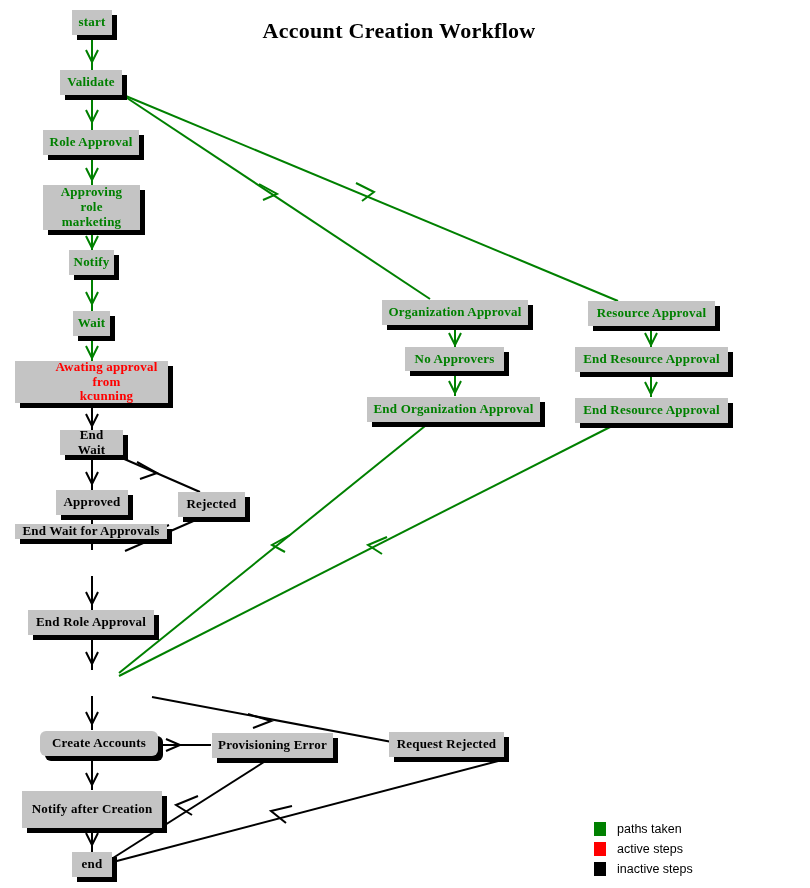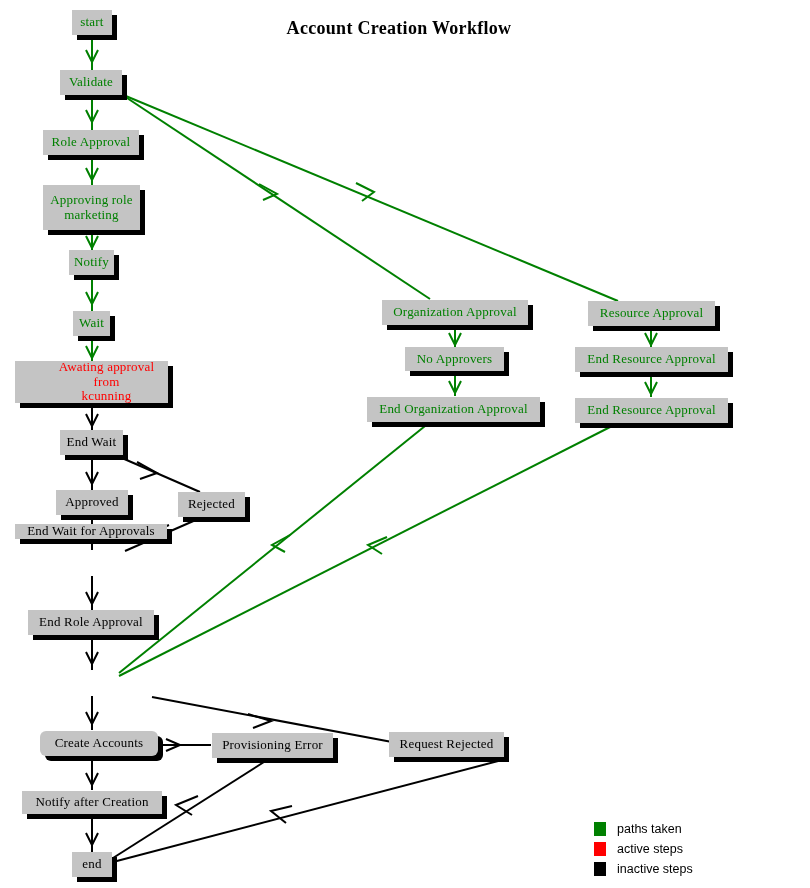--- a/index.html
+++ b/index.html
@@ -47,42 +47,42 @@
   .node {
     position: absolute;
     box-sizing: border-box;
     background: #c4c4c4;
     box-shadow: 5px 5px 0 0 #000000;
     display: flex;
     align-items: center;
     justify-content: center;
     text-align: center;
     font-family: "Liberation Serif", "DejaVu Serif", serif;
-    font-weight: normal;
+    font-weight: bold;
     font-size: 13px;
     line-height: 1.15;
     letter-spacing: 0.2px;
     white-space: pre-line;
     padding: 0 5px;
     user-select: none;
   }
   .node.green { color: #008000; }
   .node.red   { color: #ff0000; padding-left: 35px; }
   .node.black { color: #000000; }
 
   
   #title {
     position: absolute;
     left: 0;
     top: 18px;
     width: 810px;
     text-align: center;
     font-family: "Liberation Serif", "DejaVu Serif", serif;
     font-weight: bold;
-    font-size: 18px;
+    font-size: 22px;
     color: #000000;
     z-index: 3;
     letter-spacing: 0.3px;
   }
   
   #title > span { position: relative; left: -6px; }
 
   
   #legend {
     position: absolute;
@@ -237,21 +237,21 @@
 
     <div class="node black" style="left:28px; top:610px; width:126px; height:25px;">End Role  Approval</div>
 
 
     <div class="node black" style="left:40px; top:731px; width:118px; height:25px;border-radius:6px;">Create  Accounts</div>
 
     <div class="node black" style="left:212px; top:733px; width:121px; height:25px;">Provisioning Error</div>
 
     <div class="node black" style="left:389px; top:732px; width:115px; height:25px;">Request Rejected</div>
 
-    <div class="node black" style="left:22px; top:791px; width:140px; height:23px;">Notify after  Creation</div>
+    <div class="node black" style="left:22px; top:791px; width:140px; height:37px;">Notify after  Creation</div>
 
     <div class="node black" style="left:72px; top:852px; width:40px; height:25px;">end</div>
 
     <div class="node green" style="left:382px; top:300px; width:146px; height:25px;">Organization  Approval</div>
 
     <div class="node green" style="left:405px; top:347px; width:99px; height:24px;">No  Approvers</div>
 
     <div class="node green" style="left:367px; top:397px; width:173px; height:25px;">End Organization  Approval</div>
 
     <div class="node green" style="left:588px; top:301px; width:127px; height:25px;">Resource  Approval</div>

